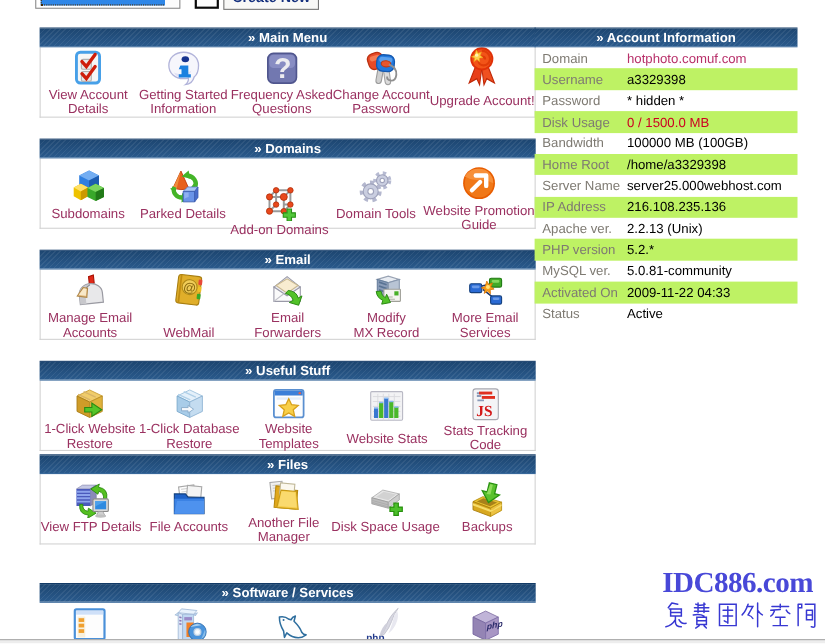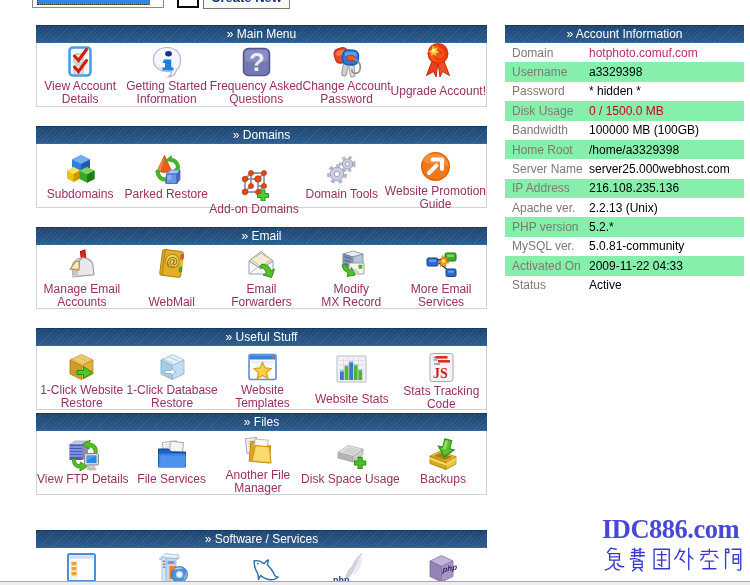--- a/index.html
+++ b/index.html
@@ -1,28 +1,28 @@
 <!DOCTYPE html>
 <html><head>
 <meta charset="utf-8">
 <style>
 *{box-sizing:border-box;margin:0;padding:0}
 html,body{width:750px;height:585px;overflow:hidden}
 body{position:relative;font-family:"Liberation Sans",sans-serif;background:#fff}
 .sec{position:absolute;left:36px;width:451px}
-.hd{height:18px;background:linear-gradient(#1d4671,#2a5a8c);border-top:1px solid #123a66;border-bottom:1px solid #38689a;position:relative;color:#fff;font-size:12px;font-weight:normal;text-align:center;line-height:17px}
+.hd{height:18px;background:linear-gradient(#1d4671,#2a5a8c);border-top:1px solid #123a66;border-bottom:1px solid #38689a;position:relative;color:#fff;font-size:12px;font-weight:bold;text-align:center;line-height:17px}
 .hd:after{content:"";position:absolute;inset:0;background:repeating-linear-gradient(135deg,rgba(255,255,255,0.07) 0 1px,rgba(255,255,255,0) 1px 3.3px)}
 .bd{height:64px;background:#fff;border:1px solid #d3d3d3;border-top:none;display:flex}
 .c{flex:1;display:flex;flex-direction:column;align-items:center;padding-top:2px}
 .ic{height:33px;display:flex;align-items:center;justify-content:center}
 .lb{font-size:12px;line-height:12.5px;color:#9a3160;text-align:center;margin-top:2px;white-space:nowrap}
-.acct{position:absolute;left:505px;top:25px;width:239px}
+.acct{position:absolute;left:486px;top:25px;width:239px}
 .acct .hd{width:239px}
 .r{display:flex;height:19.38px;font-size:12px;align-items:center}
-.r.g{background:#86efac}
+.r.g{background:#bef264}
 .r .k{width:84px;padding-left:7px;color:#7e7a72;font-weight:normal;flex-shrink:0;white-space:nowrap}
 .r .v{color:#000}
 .r .v.link{color:#b8306a}
 .r .v.red{color:#cc0022}
 </style>
 </head>
 <body>
 
 <div style="position:absolute;left:32px;top:-13px;width:132px;height:21px;border:1px solid #8a8a8a;background:#fff">
   <div style="position:absolute;left:4px;top:2px;bottom:2px;right:8px;background:#2f87e8;border:1px dotted #4a2a00"></div>
@@ -142,21 +142,21 @@
 <path d="M8.5 17 l-4 1.5 l5.5 3.5 z" fill="#44b428"></path>
 <path d="M21 6.8 a8 7.5 0 0 1 6.5 10" fill="none" stroke="#44b428" stroke-width="4"></path>
 <path d="M23 9.5 l-8 -2 l6.5 -5.5 z" fill="#44b428"></path>
 <path d="M26 14 l3.5 5 l-7.5 0.5 z" fill="#44b428"></path>
 <path d="M16.5 21 L20.5 17 L30 17 L27 21 Z" fill="#a8c4f4" stroke="#5a7ac8" stroke-width="0.7"></path>
 <path d="M16.5 21 h10.5 v9.5 h-10.5 z" fill="#6a94e8" stroke="#3a5cb0" stroke-width="0.8"></path>
 <path d="M27 30.5 V21 l3 -4 v9.5 z" fill="#4a6ecc" stroke="#3a5cb0" stroke-width="0.7"></path>
 <path d="M17.5 22 h4 v4 q-2.5 0.5 -4 2 z" fill="#9ab8f2" opacity="0.8"></path>
 </svg>
         </div>
-        <div class="lb">Parked Restore</div>
+        <div class="lb">Parked Details</div>
       </div>
     <div class="c" style="padding-top:25px">
         <div class="ic">
           <svg width="30" height="32" viewBox="0 0 30 32">
 <g stroke="#9a9a9a" stroke-width="1.8" fill="none">
 <path d="M6 10 h13 v13 H6 z M12 4 h13 v13 M12 4 v13 h1 M25 4 v13 h-6 M6 10 l6 -6 M19 10 l6 -6 M6 23 l6 -6 M19 23 l6 -6"></path>
 </g>
 <g fill="#e8481c" stroke="#b02c08" stroke-width="0.7">
 <circle cx="6" cy="10" r="2.8"></circle>
               <circle cx="19" cy="10" r="3.2"></circle>
@@ -381,21 +381,21 @@
               <path d="M9 4 h10 M9 6.5 h10 M9 9 h7" stroke="#d4d4d4"></path>
             </g>
 <g transform="rotate(5 22 7)">
               <rect x="14" y="2" width="13" height="10" fill="#f4f4f4" stroke="#a8a8a8"></rect>
             </g>
 <path d="M2.5 9 h10 l2.5 3 H29.5 v15 H2.5 Z" fill="#1e62c8" stroke="#12407e"></path>
 <path d="M2.5 13.5 h27 v13.5 H2.5 Z" fill="#3b82e4"></path>
 <path d="M2.5 27 L5 15.5 h24.5 v11.5 Z" fill="#4e92ee"></path>
 </svg>
         </div>
-        <div class="lb">File Services</div>
+        <div class="lb">File Accounts</div>
       </div>
     <div class="c" style="padding-top:4px">
         <div class="ic">
           <svg width="30" height="32" viewBox="0 0 30 32">
 <g transform="rotate(-6 9 14)">
               <rect x="3.5" y="3" width="11" height="15" fill="#f0f0ee" stroke="#a8a8a8"></rect>
               <path d="M5.5 6 h7 M5.5 8.5 h7 M5.5 11 h5" stroke="#c8c8c8"></path>
             </g>
 <g transform="rotate(5 17 17)">
 <path d="M7 7.5 h8 l2 2.5 H27 v17 H7 Z" fill="#e0a81c" stroke="#b8890f"></path>

